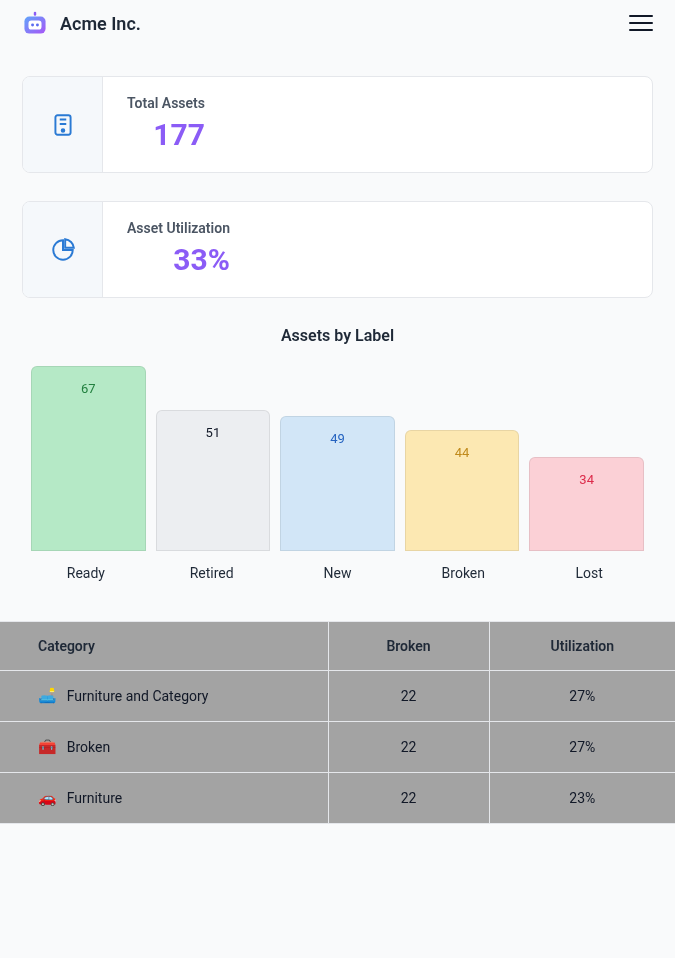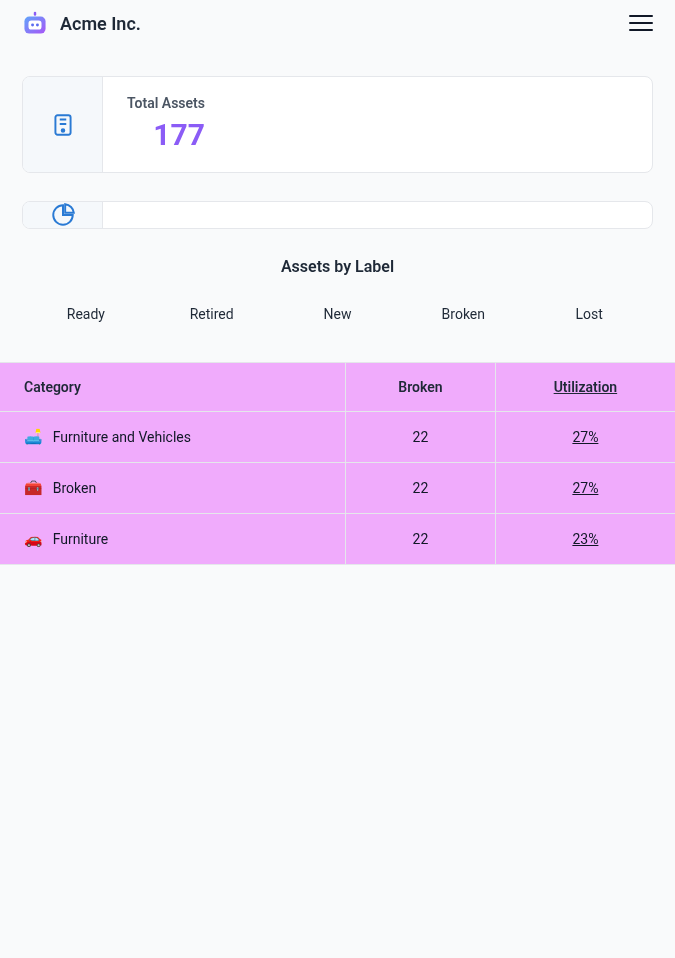--- a/index.html
+++ b/index.html
@@ -114,35 +114,35 @@
       font-size: 14px;
       color: #1f2937;
     }
     table {
       width: 100%;
       border-collapse: collapse;
       margin-top: 20px;
     }
     th, td {
       border: 1px solid #e5e7eb;
-      padding: 16px 24px;
+      padding: 16px 38px;
       font-size: 14px;
-      background: #f0abfc;
+      background: #a3a3a3;
     }
     th {
       font-weight: 600;
       text-align: left;
       color: #1f2937;
     }
     th:nth-child(2), th:nth-child(3),
     td:nth-child(2), td:nth-child(3) {
       text-align: center;
     }
     th:first-child, td:first-child { border-left: none; }
-    th:last-child, td:last-child { border-right: none; text-decoration: underline; }
+    th:last-child, td:last-child { border-right: none; }
     .cat-cell {
       display: flex;
       align-items: center;
       gap: 10px;
     }
     .cat-emoji { font-size: 15px; }
   </style>
 </head>
 <body>
 
@@ -191,25 +191,46 @@
   </div>
 
 
   <div class="stat-card">
     <div class="stat-icon-box">
       <svg viewBox="0 0 24 24" fill="none" stroke="#2a7ad4" stroke-width="1.8">
         <path d="M12 3 A9 9 0 1 0 21 12 L12 12 Z"></path>
         <path d="M14 2 A9 9 0 0 1 22 10 L14 10 Z"></path>
       </svg>
     </div>
+    <div class="stat-body">
+      <div class="stat-label">Asset Utilization</div>
+      <div class="stat-value">33%</div>
+    </div>
   </div>
 </section>
 
 <section class="chart-section">
   <div class="chart-title">Assets by Label</div>
+  <div class="bars" id="bars">
+      <div class="bar-col">
+        <div class="bar" style="height: 185px; background: rgb(181, 233, 198); color: rgb(34, 128, 63);">67</div>
+      </div>
+      <div class="bar-col">
+        <div class="bar" style="height: 141px; background: rgb(236, 238, 241); color: rgb(17, 24, 39);">51</div>
+      </div>
+      <div class="bar-col">
+        <div class="bar" style="height: 135px; background: rgb(210, 230, 247); color: rgb(37, 99, 192);">49</div>
+      </div>
+      <div class="bar-col">
+        <div class="bar" style="height: 121px; background: rgb(252, 232, 178); color: rgb(192, 138, 27);">44</div>
+      </div>
+      <div class="bar-col">
+        <div class="bar" style="height: 94px; background: rgb(251, 208, 214); color: rgb(220, 43, 74);">34</div>
+      </div>
+    </div>
   <div class="xlabels" id="xlabels">
       <div class="xlabel">Ready</div>
       <div class="xlabel">Retired</div>
       <div class="xlabel">New</div>
       <div class="xlabel">Broken</div>
       <div class="xlabel">Lost</div>
     </div>
 </section>
 
 <table>
@@ -218,21 +239,21 @@
       <th>Category</th>
       <th>Broken</th>
       <th>Utilization</th>
     </tr>
   </thead>
   <tbody id="tbody">
       <tr>
         <td>
           <div class="cat-cell">
             <span class="cat-emoji">🛋️</span>
-            <span>Furniture and Vehicles</span>
+            <span>Furniture and Category</span>
           </div>
         </td>
         <td>22</td>
         <td>27%</td>
       </tr>
       <tr>
         <td>
           <div class="cat-cell">
             <span class="cat-emoji">🧰</span>
             <span>Broken</span>

